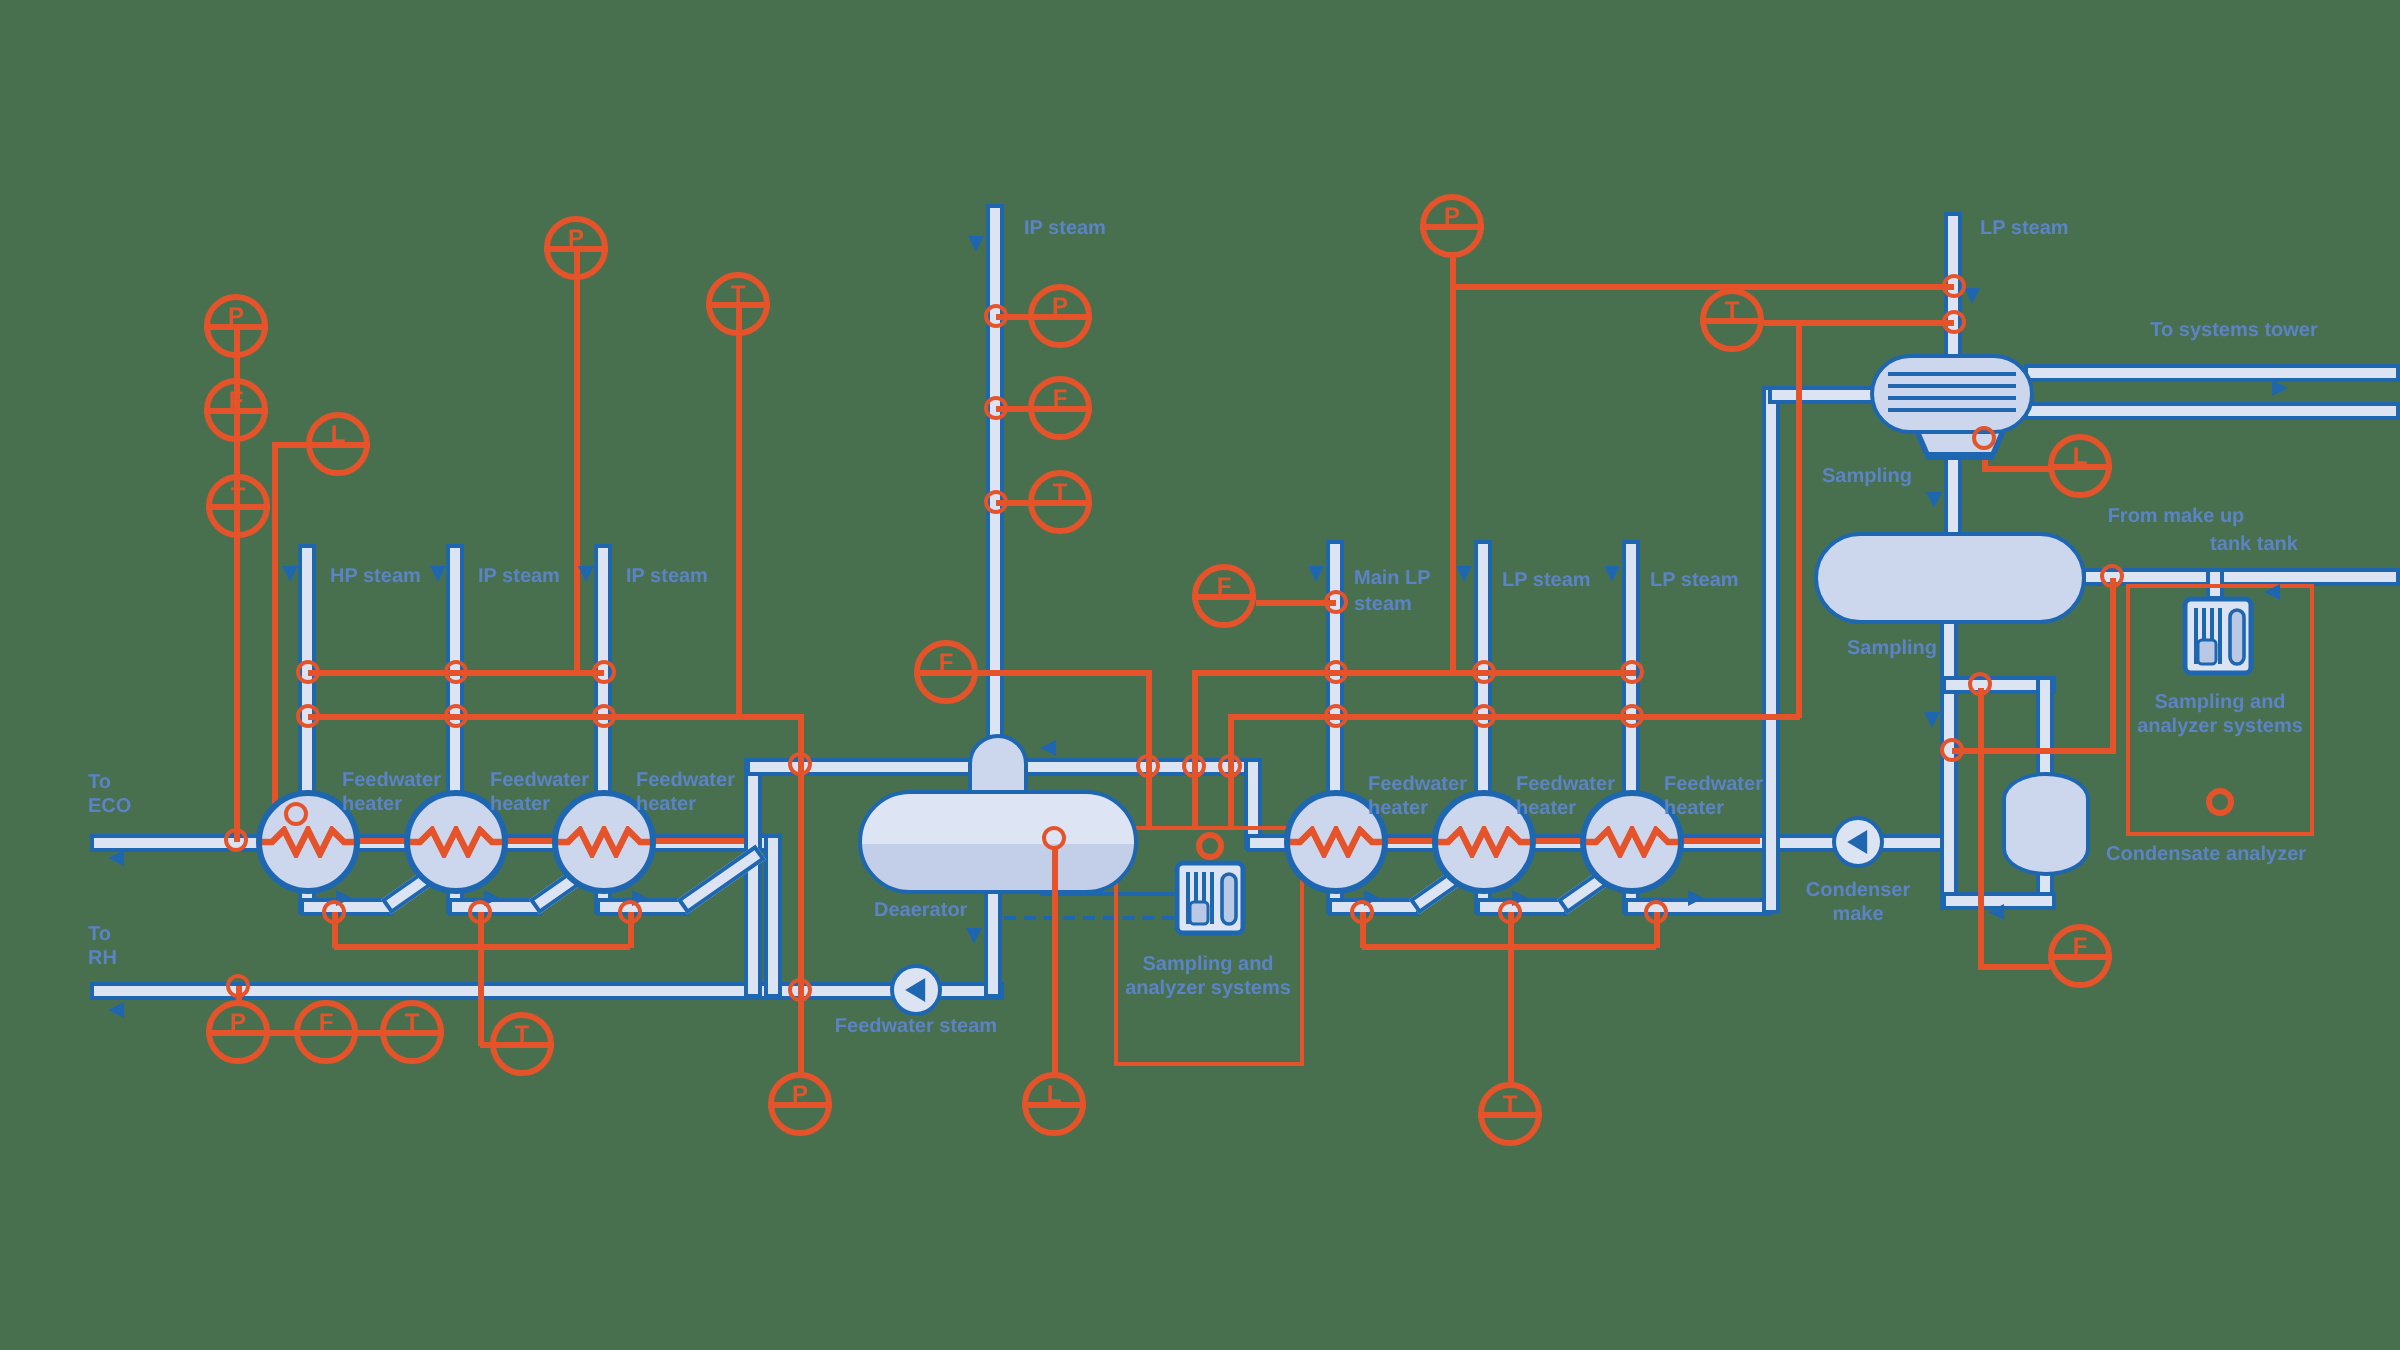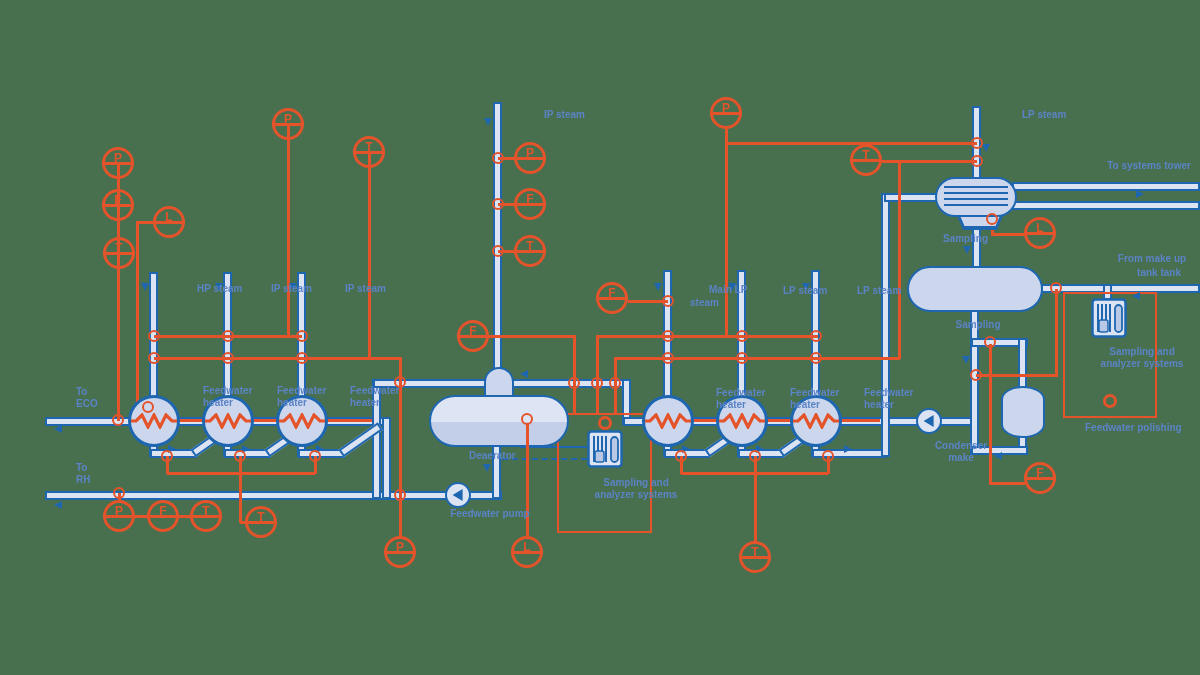--- a/index.html
+++ b/index.html
@@ -42,21 +42,21 @@
         width:0;height:0;border:6px solid transparent;border-left:none;border-right:10px solid #1e67b0;}
   .module{position:absolute;z-index:4;}
   .clip{position:absolute;z-index:3;}
   
   .ar{position:absolute;width:0;height:0;z-index:4;}
   .ar.d{border-left:4.5px solid transparent;border-right:4.5px solid transparent;border-top:8px solid #1e67b0;}
   .ar.l{border-top:4.5px solid transparent;border-bottom:4.5px solid transparent;border-right:8px solid #1e67b0;}
   .ar.r{border-top:4.5px solid transparent;border-bottom:4.5px solid transparent;border-left:8px solid #1e67b0;}
   
   .lb{position:absolute;font:700 10px/1.2 "Liberation Sans",sans-serif;color:#5b83c5;
-      white-space:nowrap;z-index:6;margin-left:32px;}
+      white-space:nowrap;z-index:6;}
   .lb.c{transform:translateX(-50%);}
 </style>
 </head>
 <body>
 
 <div id="canvas">
 
   <div class="pp v" style="left:149px;top:272px;height:128px"></div>
   <div class="pp v" style="left:223px;top:272px;height:128px"></div>
   <div class="pp v" style="left:297px;top:272px;height:128px"></div>
@@ -332,48 +332,48 @@
   <div class="ar r" style="left:682px;top:445px"></div>
   <div class="ar r" style="left:756px;top:445px"></div>
   <div class="ar r" style="left:844px;top:445px"></div>
   <div class="ar r" style="left:1136px;top:190px"></div>
 
   <div class="lb" style="left:165px;top:283px">HP steam</div>
   <div class="lb" style="left:239px;top:283px">IP steam</div>
   <div class="lb" style="left:313px;top:283px">IP steam</div>
   <div class="lb" style="left:512px;top:109px">IP steam</div>
   <div class="lb" style="left:677px;top:284px">Main LP</div>
-  <div class="lb" style="left:658px;top:297px">steam</div>
+  <div class="lb" style="left:677px;top:297px">steam</div>
   <div class="lb" style="left:751px;top:285px">LP steam</div>
   <div class="lb" style="left:825px;top:285px">LP steam</div>
   <div class="lb" style="left:990px;top:109px">LP steam</div>
   <div class="lb" style="left:44px;top:386px">To</div>
   <div class="lb" style="left:44px;top:398px">ECO</div>
   <div class="lb" style="left:44px;top:462px">To</div>
   <div class="lb" style="left:44px;top:474px">RH</div>
   <div class="lb" style="left:171px;top:385px">Feedwater</div>
   <div class="lb" style="left:171px;top:397px">heater</div>
   <div class="lb" style="left:245px;top:385px">Feedwater</div>
   <div class="lb" style="left:245px;top:397px">heater</div>
   <div class="lb" style="left:318px;top:385px">Feedwater</div>
   <div class="lb" style="left:318px;top:397px">heater</div>
   <div class="lb" style="left:684px;top:387px">Feedwater</div>
   <div class="lb" style="left:684px;top:399px">heater</div>
   <div class="lb" style="left:758px;top:387px">Feedwater</div>
   <div class="lb" style="left:758px;top:399px">heater</div>
   <div class="lb" style="left:832px;top:387px">Feedwater</div>
   <div class="lb" style="left:832px;top:399px">heater</div>
   <div class="lb" style="left:437px;top:450px">Deaerator</div>
-  <div class="lb c" style="left:458px;top:508px">Feedwater pump</div>
+  <div class="lb c" style="left:458px;top:508px">Feedwater steam</div>
   <div class="lb c" style="left:929px;top:440px">Condenser</div>
   <div class="lb c" style="left:929px;top:452px">make</div>
   <div class="lb" style="left:911px;top:233px">Sampling</div>
   <div class="lb c" style="left:946px;top:319px">Sampling</div>
   <div class="lb c" style="left:1117px;top:160px">To systems tower</div>
-  <div class="lb c" style="left:1120px;top:253px">From make up</div>
+  <div class="lb c" style="left:1088px;top:253px">From make up</div>
   <div class="lb c" style="left:1127px;top:267px">tank tank</div>
   <div class="lb c" style="left:604px;top:477px">Sampling and</div>
   <div class="lb c" style="left:604px;top:489px">analyzer systems</div>
   <div class="lb c" style="left:1110px;top:346px">Sampling and</div>
   <div class="lb c" style="left:1110px;top:358px">analyzer systems</div>
-  <div class="lb" style="left:1053px;top:422px">Feedwater polishing</div>
+  <div class="lb" style="left:1053px;top:422px">Condensate analyzer</div>
 
 </div>
 
 </body></html>

